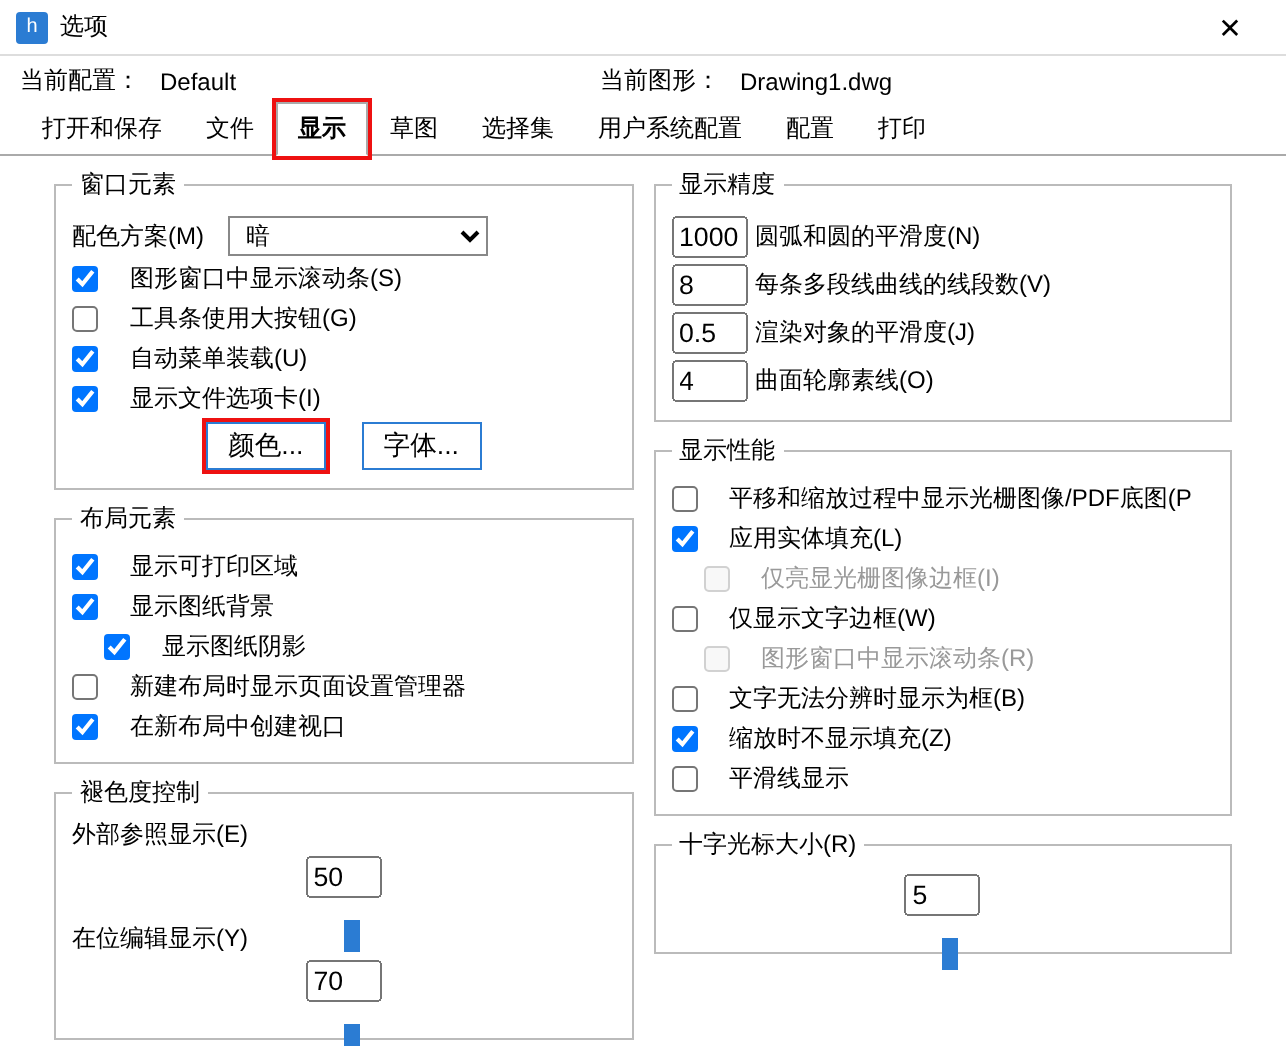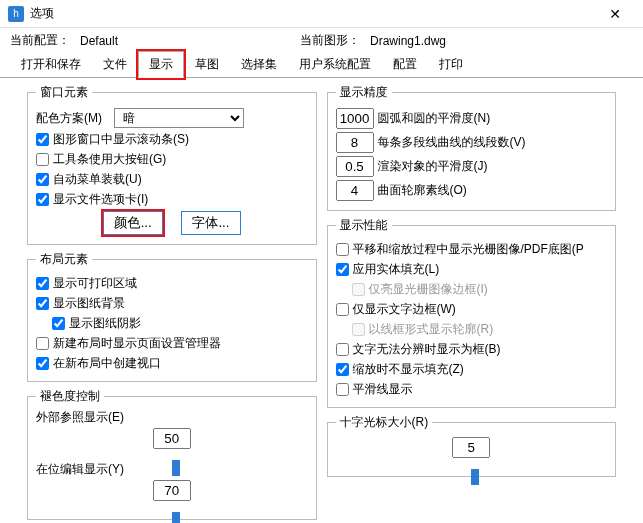--- a/index.html
+++ b/index.html
@@ -6,33 +6,33 @@
   body { margin: 0; padding: 0; width: 643px; height: 523px; background: #fff; font-size: 12px; color: #000; }
   .titlebar { height: 28px; display: flex; align-items: center; padding: 0 8px; border-bottom: 1px solid #ddd; }
   .titlebar .icon { width: 16px; height: 16px; background: #2b7cd3; border-radius: 2px; margin-right: 6px; display:flex;align-items:center;justify-content:center;color:#fff;font-size:10px;}
   .titlebar .title { flex: 1; }
   .titlebar .close { width: 40px; text-align: center; font-size: 14px; cursor: pointer; }
   .cfg-row { display: flex; padding: 4px 10px 2px; align-items: center; }
   .cfg-label { width: 70px; }
   .cfg-val { width: 220px; }
   .tabs { display: flex; padding: 0 10px; border-bottom: 1px solid #aaa; }
   .tab { padding: 4px 10px; cursor: pointer; border: 1px solid transparent; border-bottom: none; margin-bottom: -1px; }
-  .tab.active { border-color: #aaa; background: #fff; border-bottom: 1px solid #fff; }
+  .tab.active { border-color: #aaa; background: #fff; border-bottom: 1px solid #fff; font-weight: bold; }
   .tab.hl { outline: 2px solid #e11; }
   .content { display: flex; padding: 6px 27px 2px; gap: 10px; }
   .col { flex: 1; }
   fieldset { border: 1px solid #bbb; margin: 0 0 6px 0; padding: 4px 8px 6px; }
   legend { padding: 0 4px; }
   .row { display: flex; align-items: center; margin: 3px 0; gap: 4px; }
   .row.indent { margin-left: 16px; }
   .lbl { margin-right: 8px; }
   select, input[type=text] { border: 1px solid #888; height: 20px; font-size: 12px; padding: 0 4px; background:#fff; }
   select { width: 130px; }
-  input.num { width: 38px; text-align: center; }
-  .chk { display: flex; align-items: center; gap: 4px; cursor: pointer; }
+  input.num { width: 38px; }
+  .chk { display: flex; align-items: center; gap: 16px; cursor: pointer; }
   .chk input { margin: 0; }
   .chk.disabled { color: #999; }
   .btn-small { border: 1px solid #2b7cd3; background: #fff; padding: 2px 10px; cursor: pointer; color: #000; }
   .btn-small.hl { outline: 2px solid #e11; }
   .slider-wrap { display: flex; align-items: center; gap: 8px; margin: 2px 0 4px; flex-direction: column; }
   .slider { position: relative; flex: 1; height: 20px; }
   .slider .track { position: absolute; top: 9px; left: 0; right: 0; height: 2px; background: #888; }
   .slider .thumb { position: absolute; top: 3px; width: 8px; height: 16px; background: #2b7cd3; }
   .btns { display: flex; justify-content: flex-end; gap: 8px; padding: 6px 14px 10px; }
   .btn { border: 1px solid #888; background: #efefef; padding: 4px 14px; cursor: pointer; }
@@ -174,21 +174,21 @@
       <label class="row chk indent disabled">
           <input type="checkbox" disabled="" style="">
           <span>仅亮显光栅图像边框(I)</span>
         </label>
       <label class="row chk">
           <input type="checkbox" style="">
           <span>仅显示文字边框(W)</span>
         </label>
       <label class="row chk indent disabled">
           <input type="checkbox" disabled="" style="">
-          <span>以线框形式显示轮廓(R)</span>
+          <span>图形窗口中显示滚动条(R)</span>
         </label>
       <label class="row chk">
           <input type="checkbox" style="">
           <span>文字无法分辨时显示为框(B)</span>
         </label>
       <label class="row chk">
           <input type="checkbox" checked="" style="">
           <span>缩放时不显示填充(Z)</span>
         </label>
       <label class="row chk">

